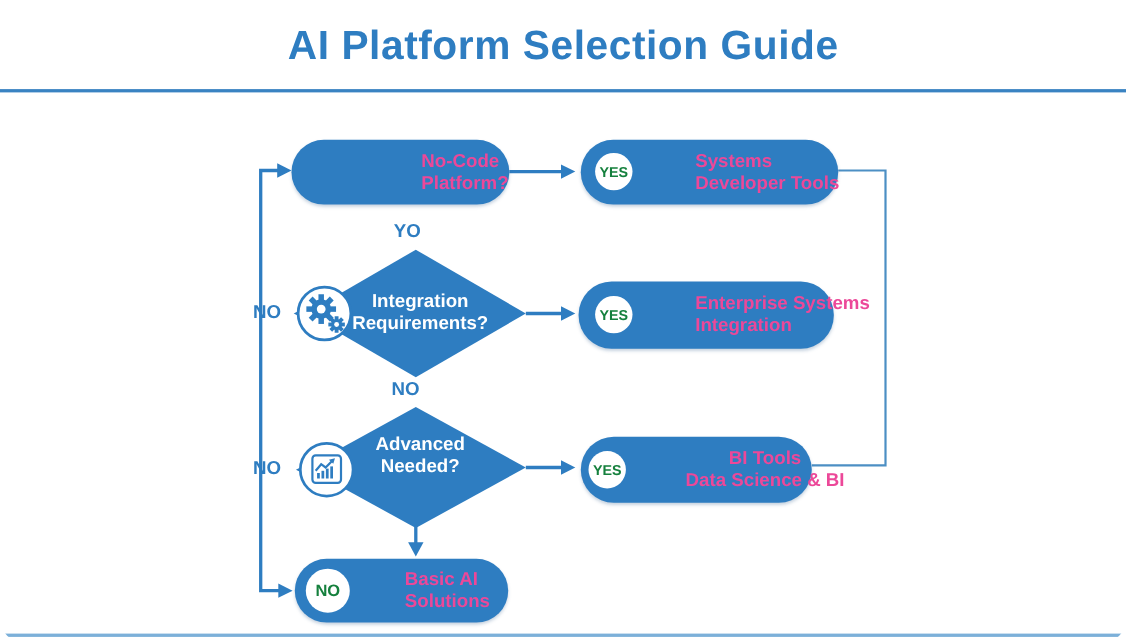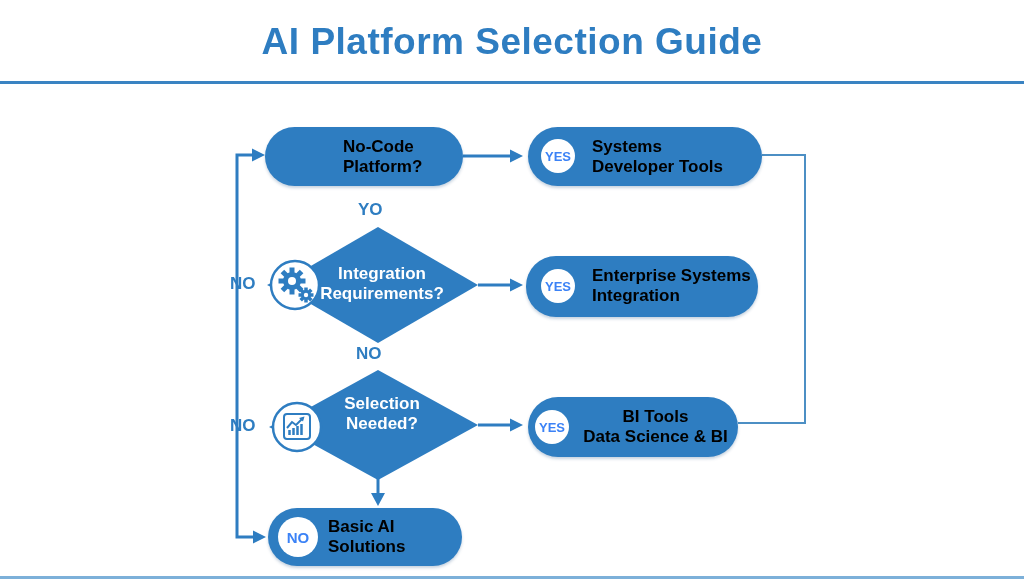--- a/index.html
+++ b/index.html
@@ -1,39 +1,39 @@
 <!DOCTYPE html>
 <html><head>
 <meta charset="utf-8">
 <style>
   html,body{margin:0;padding:0;background:#ffffff;}
   .stage{
     position:relative;width:1024px;height:585px;background:#ffffff;
-    font-family:"Liberation Sans","DejaVu Sans",sans-serif;overflow:hidden;
+    font-family:"Liberation Sans","DejaVu Sans",sans-serif;overflow:hidden;border-radius:23px;
   }
   .title{
     position:absolute;top:21px;left:0;width:1024px;text-align:center;
     font-size:37px;font-weight:bold;color:#2e7dc1;letter-spacing:0.5px;
   }
   .title-rule{position:absolute;top:81px;left:0;width:1024px;height:3px;background:#3a83c2;}
   .bottom-rule{position:absolute;top:576px;left:0;width:1024px;height:3px;background:#7cb0d9;}
   svg.layer{position:absolute;top:0;left:0;}
   .pill{
     position:absolute;background:#2e7dc1;border-radius:30px;
     box-shadow:0 2px 3px rgba(30,80,130,0.25);
   }
   .pill-text{
-    position:absolute;color:#000000;font-weight:bold;font-size:17px;line-height:1.18;
+    position:absolute;color:#ec4899;font-weight:bold;font-size:17px;line-height:1.18;margin-left:40px;
   }
   .diamond-text{
     position:absolute;color:#ffffff;font-weight:bold;font-size:17px;line-height:1.18;
     text-align:center;
   }
   .badge{
-    position:absolute;background:#ffffff;color:#3b82f6;font-weight:bold;
+    position:absolute;background:#ffffff;color:#15803d;font-weight:bold;
     border-radius:50%;display:flex;align-items:center;justify-content:center;
   }
   .badge.yes{width:34px;height:34px;font-size:13px;}
   .badge.no{width:40px;height:40px;font-size:15px;}
   .edge-label{
     position:absolute;color:#2e7dc1;font-weight:bold;font-size:17px;text-align:left;
   }
 </style>
 </head>
 <body>
@@ -140,21 +140,21 @@
   <div class="pill" style="left:526px;top:256px;width:232px;height:61px;"></div>
   <div class="badge yes" style="left:541px;top:269px;">YES</div>
   <div class="pill-text" style="left:592px;top:266px;">
     <div>Enterprise Systems</div>
     <div>Integration</div>
   </div>
 
   <div class="edge-label" style="left:356px;top:344px;width:48px;">NO</div>
 
   <div class="diamond-text" style="left:302px;top:394px;width:160px;">
-    <div>Selection</div>
+    <div>Advanced</div>
     <div>Needed?</div>
   </div>
   <div class="edge-label" style="left:230px;top:416px;width:36px;">NO</div>
 
   <div class="pill" style="left:528px;top:397px;width:210px;height:60px;"></div>
   <div class="badge yes" style="left:535px;top:410px;">YES</div>
   <div class="pill-text" style="left:578px;top:407px;width:155px;text-align:center;">
     <div>BI Tools</div>
     <div>Data Science &amp; BI</div>
   </div>

